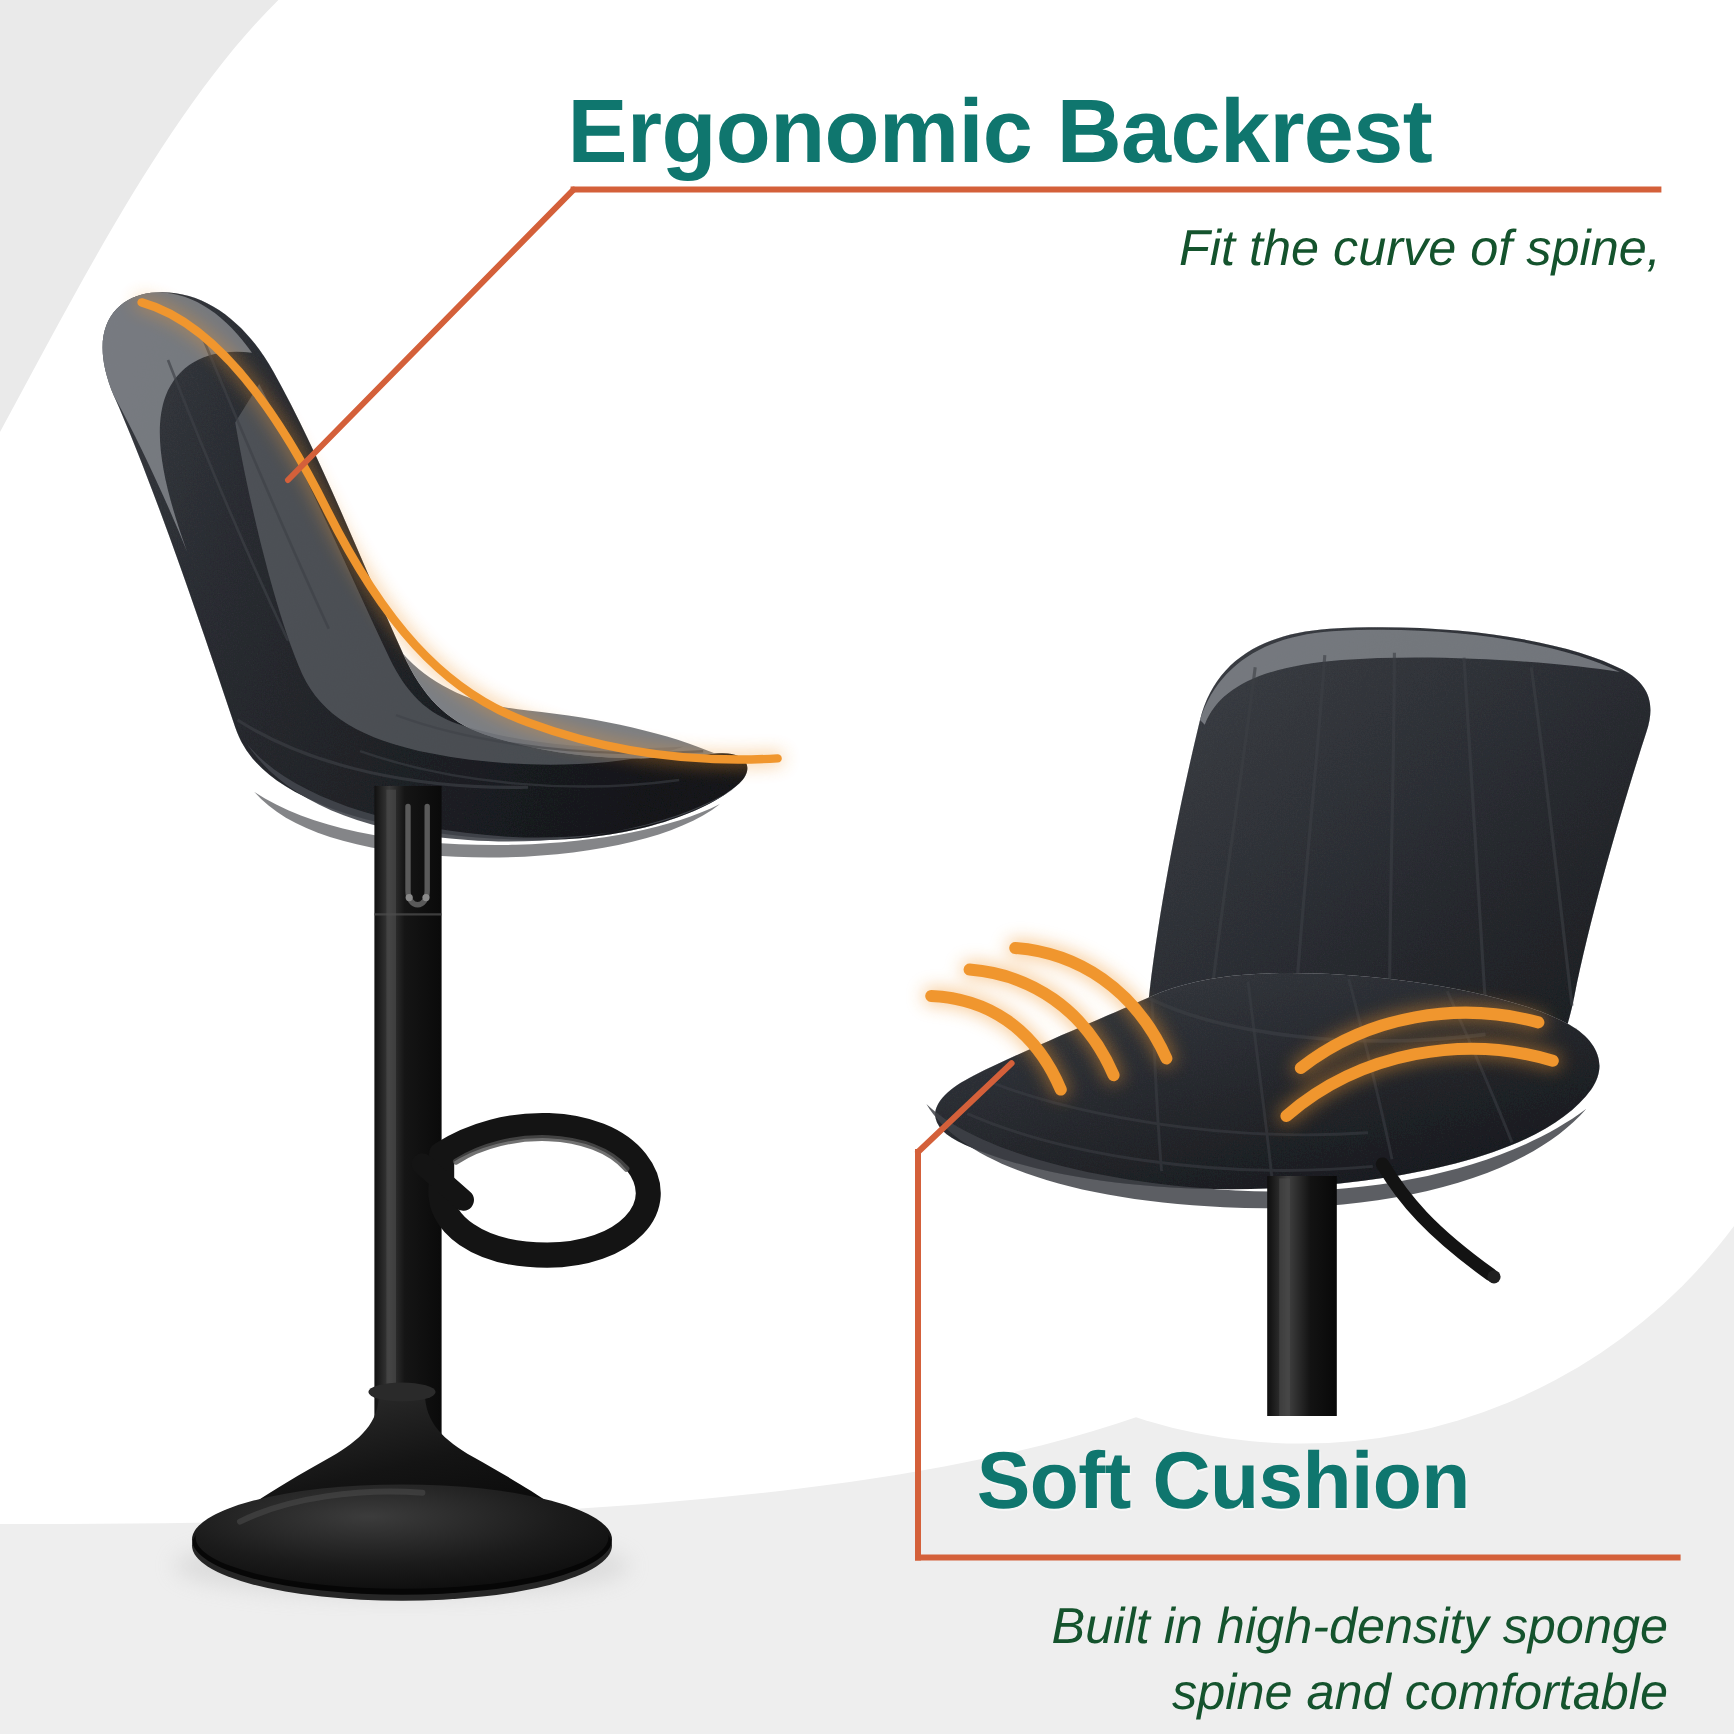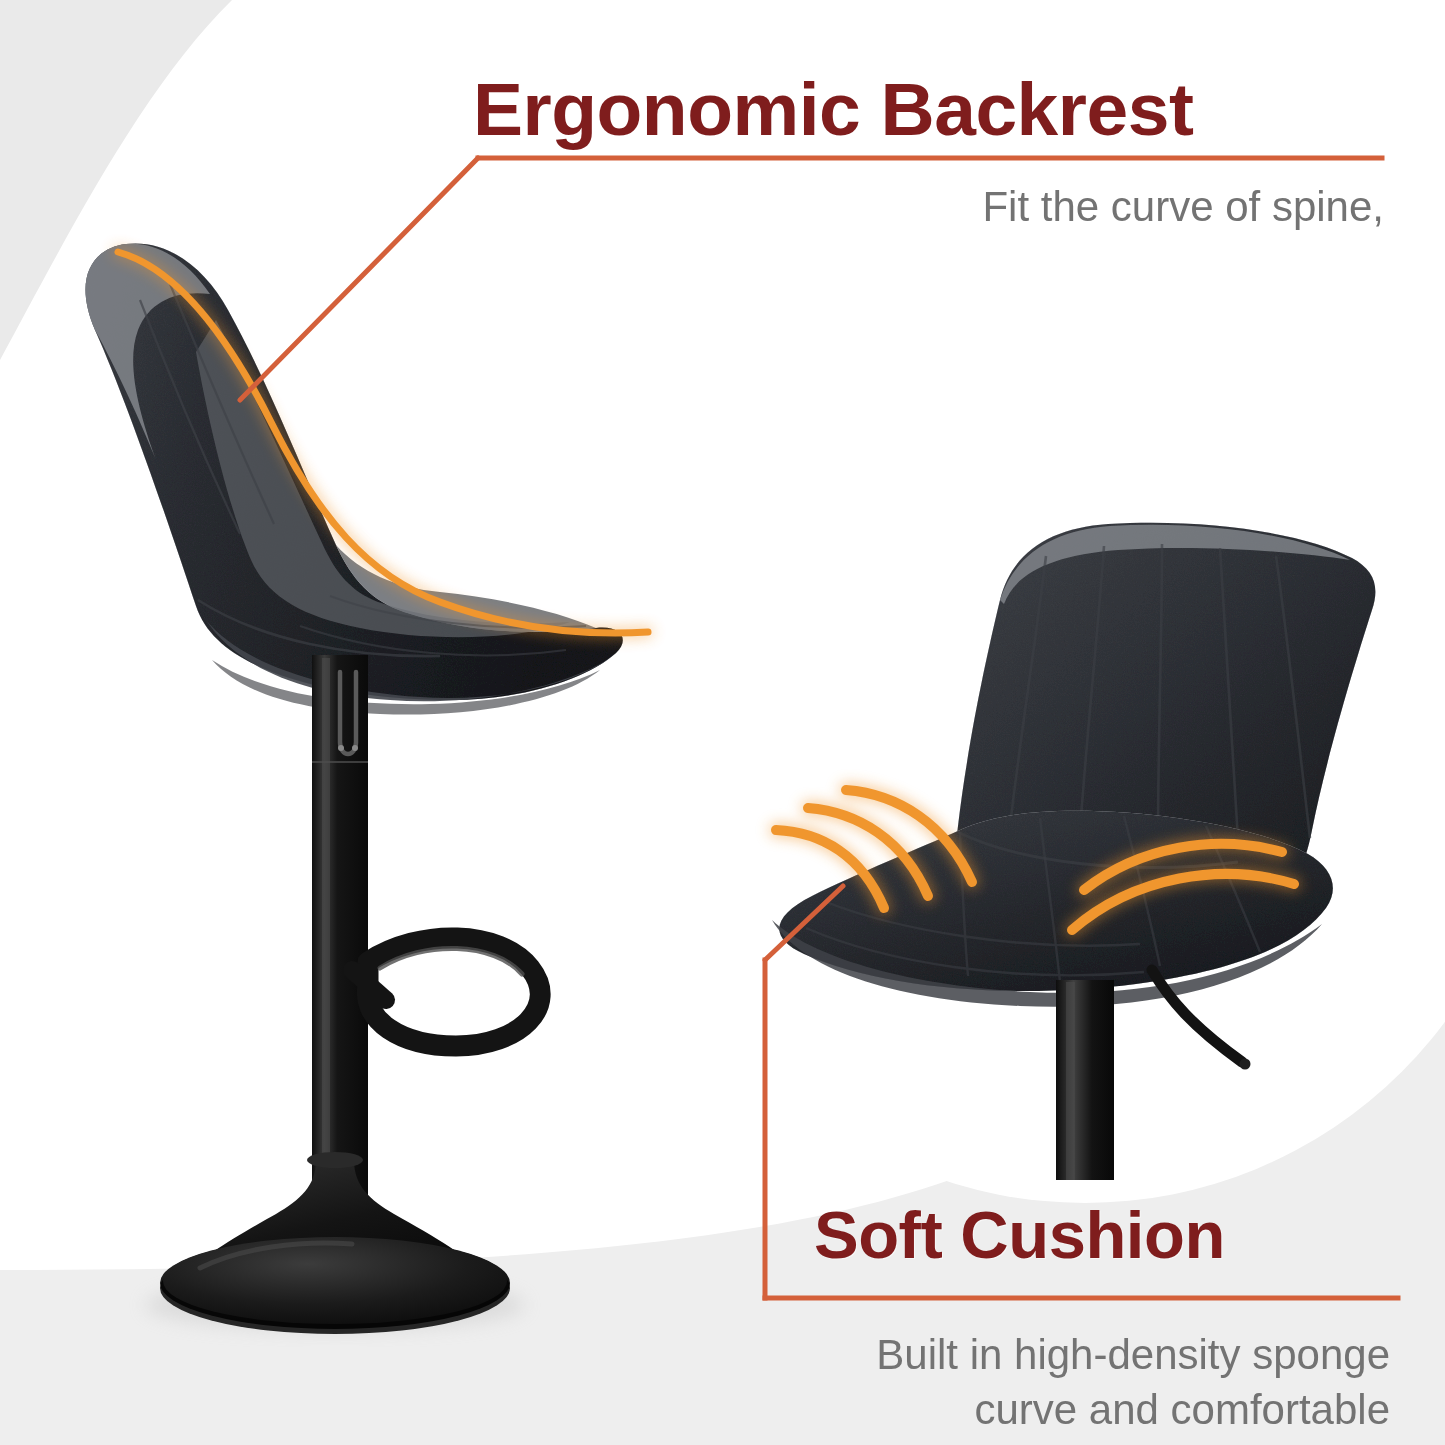--- a/index.html
+++ b/index.html
@@ -10,31 +10,32 @@
     position:relative;
   }
   #stage{position:absolute;inset:0;width:1445px;height:1445px;}
   #stage svg{position:absolute;left:0;top:0;}
 
   .htext{position:absolute;pointer-events:none;}
 
   .title{
     font-family:"Liberation Sans", sans-serif;
     font-weight:bold;
-    color:#7f1d1d;
+    color:#0f766e;
     letter-spacing:-0.5px;
     white-space:nowrap;
     text-shadow:1px 1px 0 rgba(255,255,255,.55);
   }
   .subtitle{
     font-family:"Liberation Sans", sans-serif;
     font-weight:normal;
-    color:#737373;
+    color:#14532d;
     white-space:nowrap;
     line-height:1.30;
+    font-style:italic;
   }
 
   #t-ergo{ left:473px; top:66px; font-size:75px; }
   #s-ergo{ left:1384px; top:180px; font-size:42px; text-align:right; transform:translateX(-100%); }
 
   #t-soft{ left:814px; top:1196px; font-size:67px; }
   #s-soft{ left:1390px; top:1328px; font-size:42px; text-align:right; transform:translateX(-100%); }
 </style>
 </head>
 <body>
@@ -307,16 +308,16 @@
   <div class="htext title" id="t-ergo">Ergonomic Backrest</div>
 
   <div class="htext subtitle" id="s-ergo">
     <div>Fit the curve of spine,</div>
   </div>
 
   <div class="htext title" id="t-soft">Soft Cushion</div>
 
   <div class="htext subtitle" id="s-soft">
     <div>Built in high-density sponge</div>
-    <div>curve and comfortable</div>
+    <div>spine and comfortable</div>
   </div>
 
 </div>
 
 </body></html>

